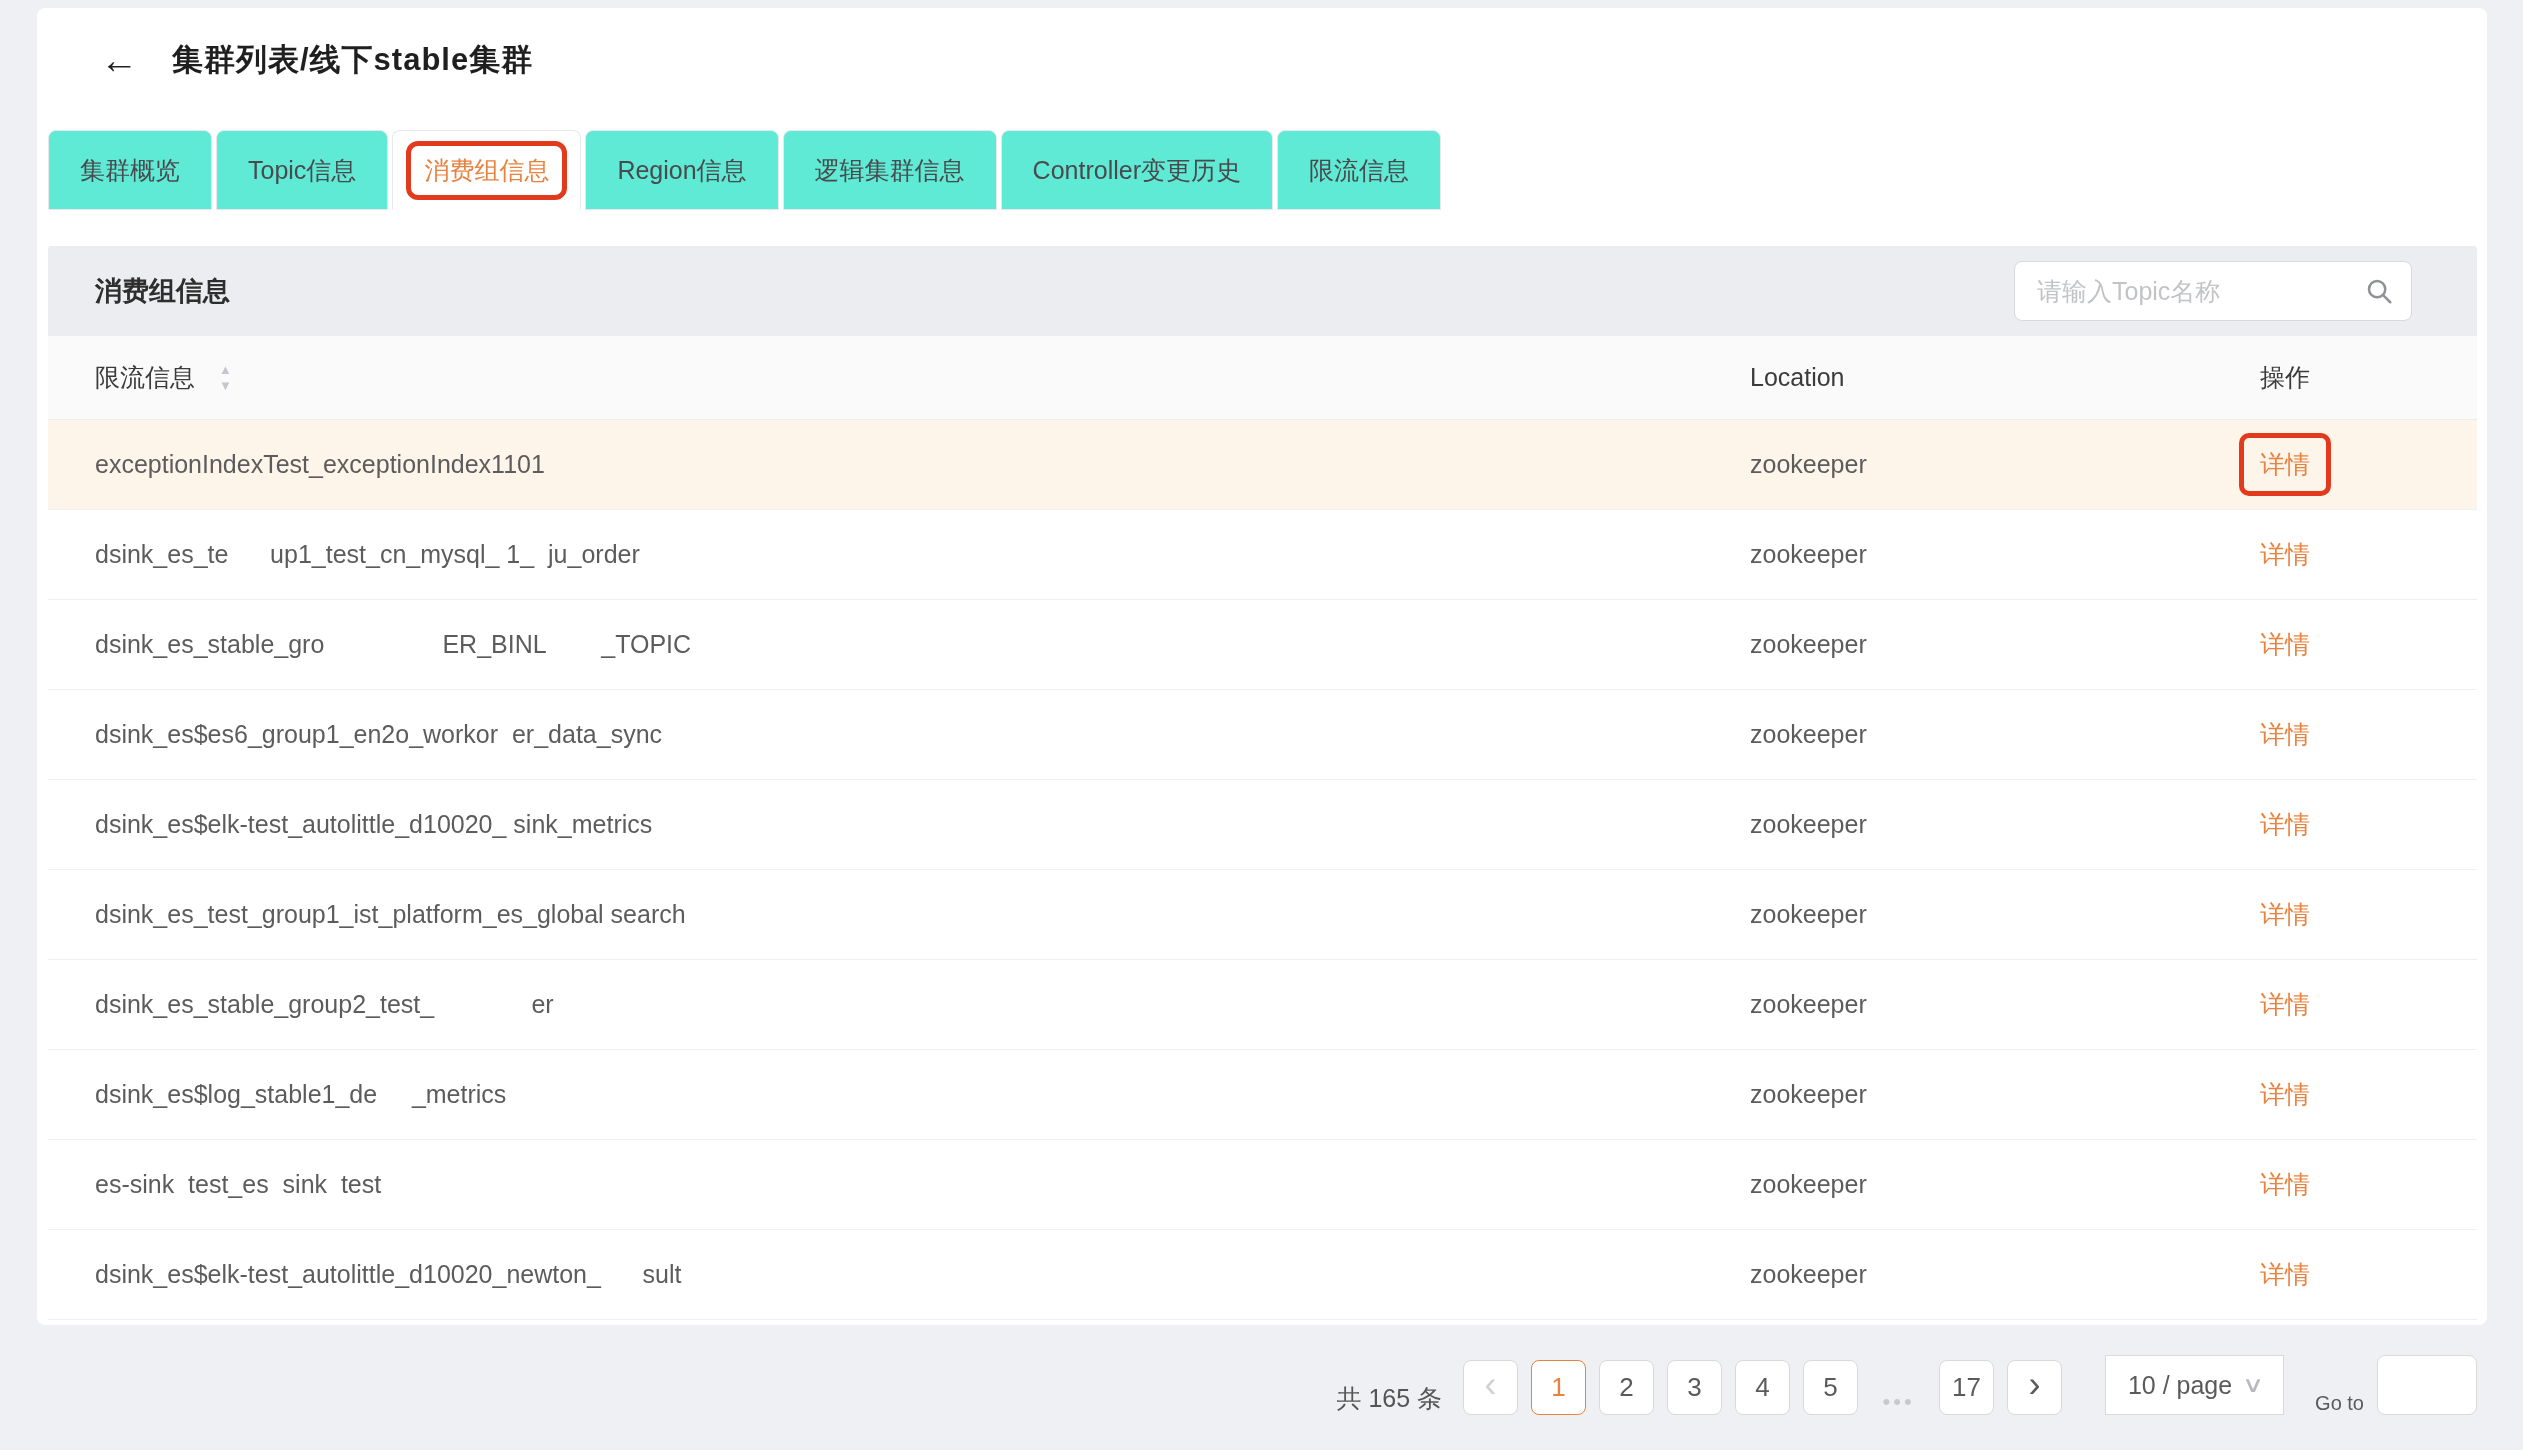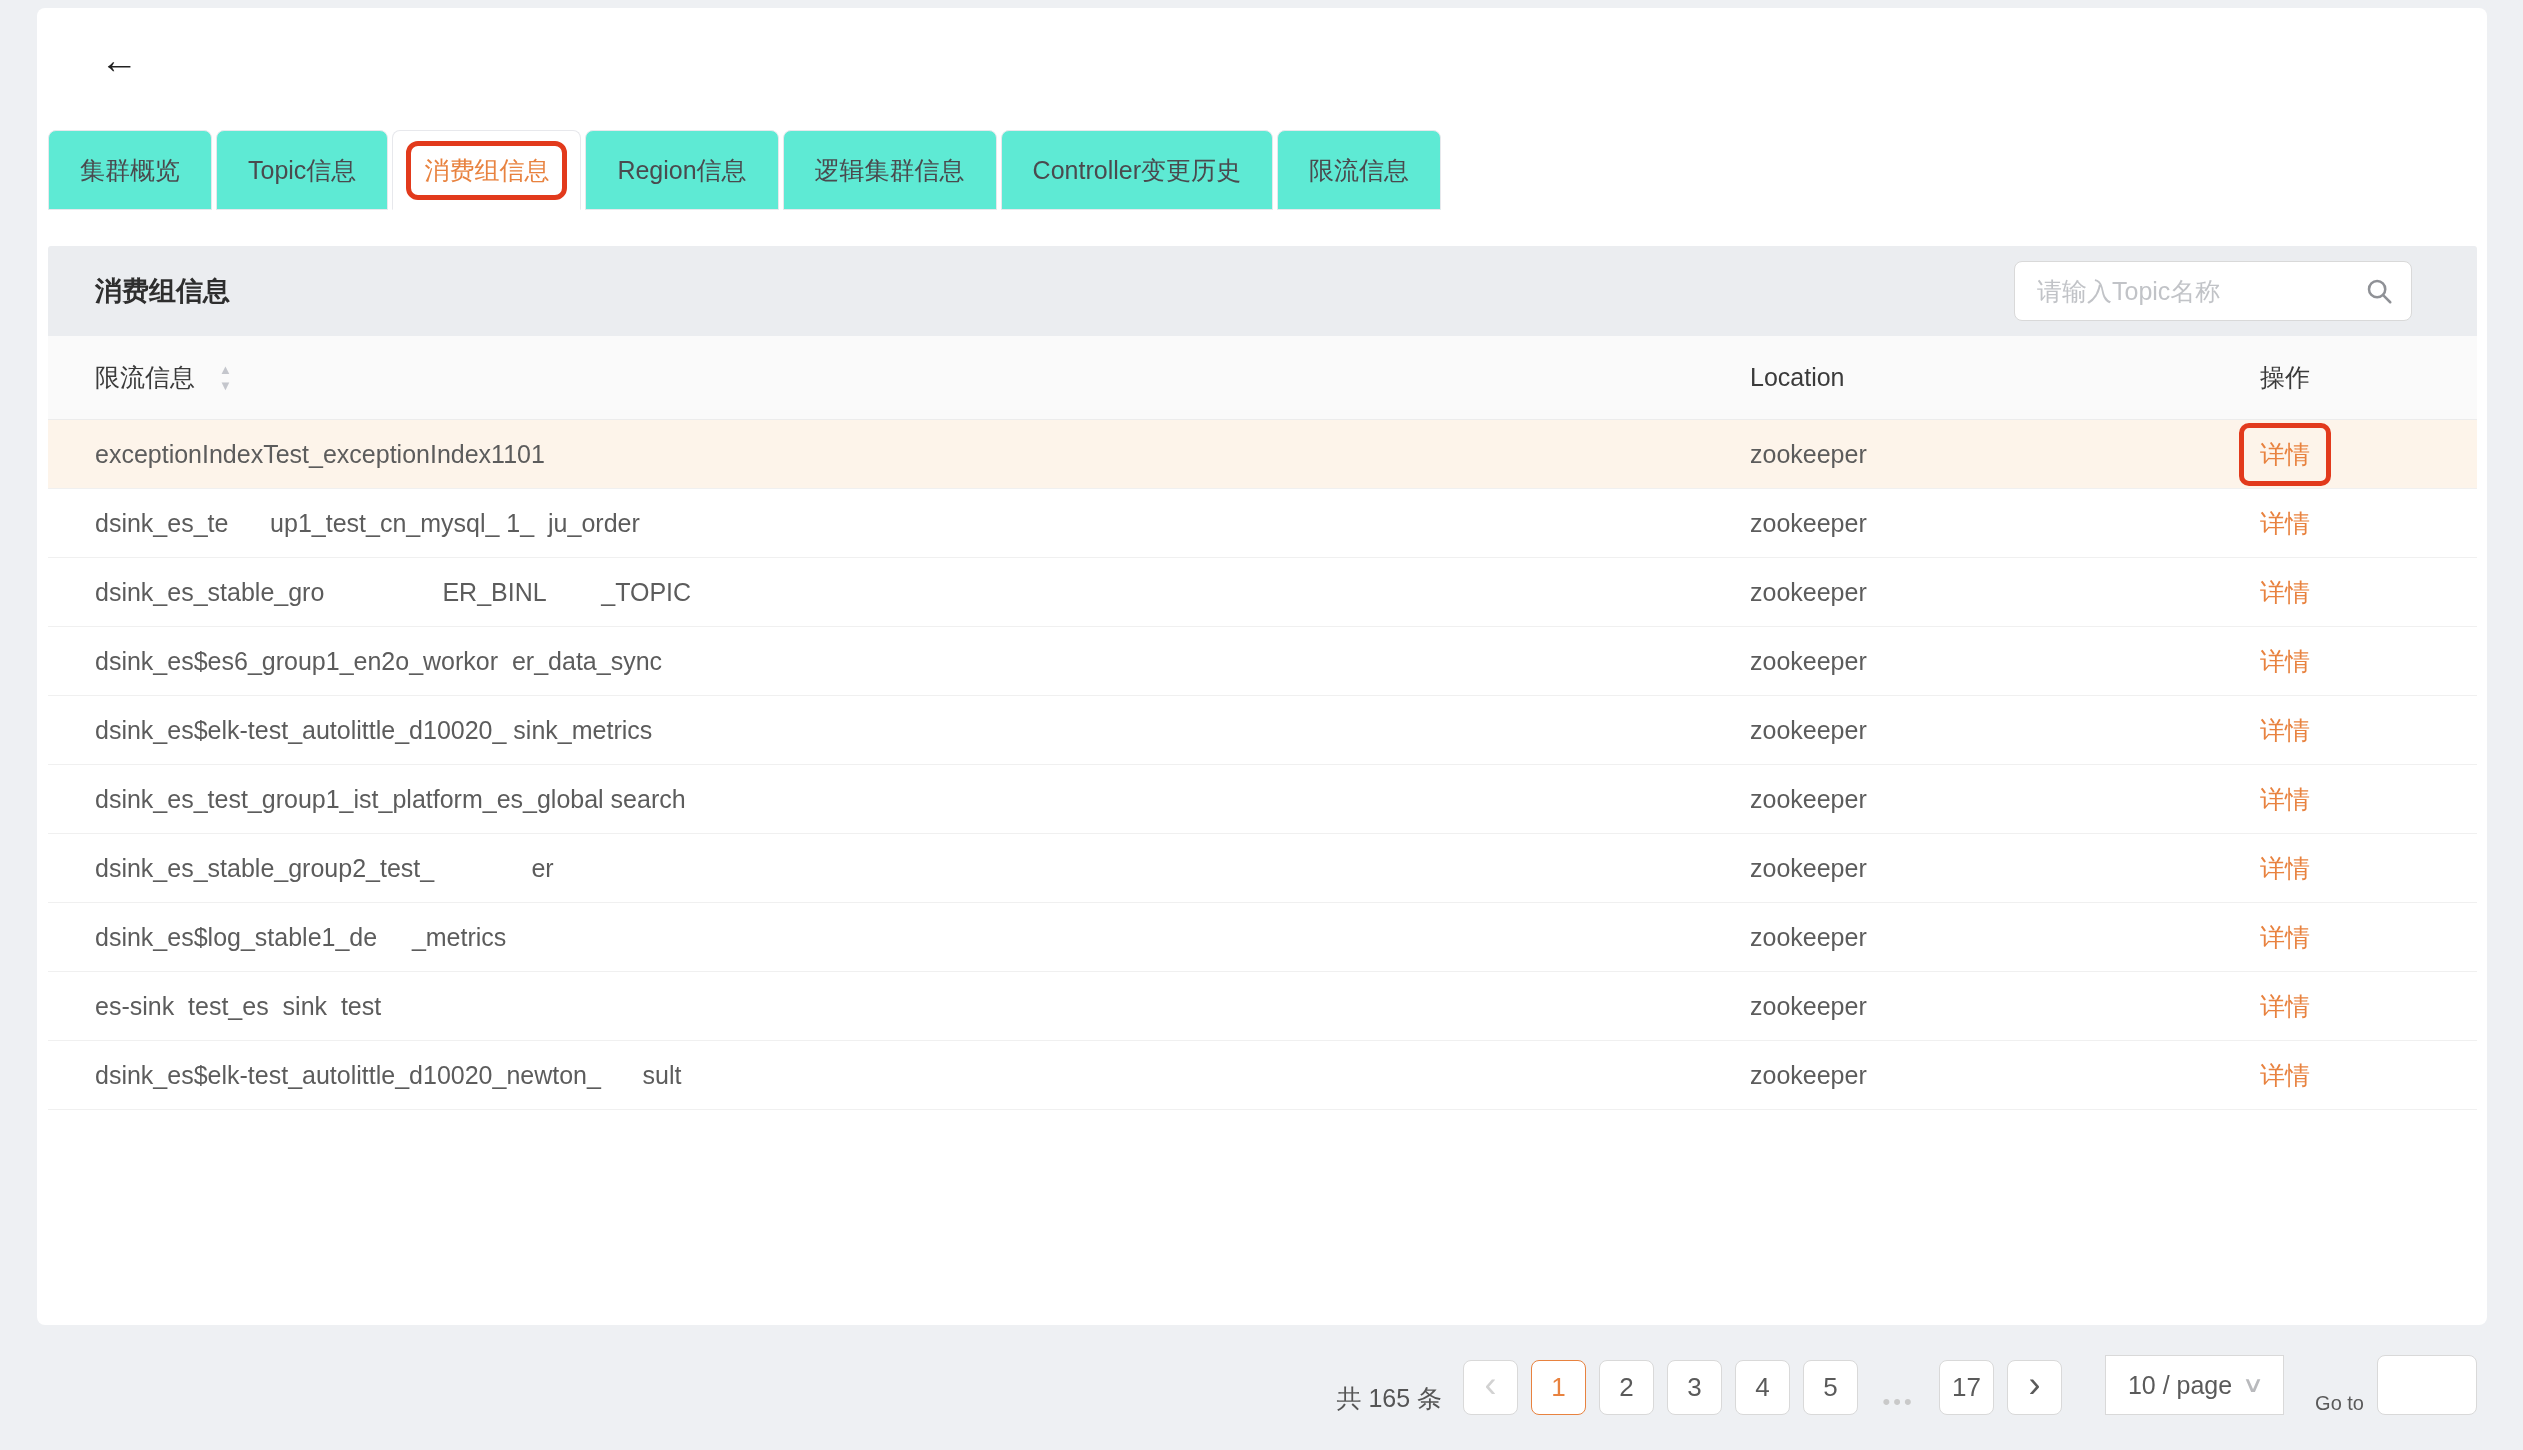--- a/index.html
+++ b/index.html
@@ -57,21 +57,21 @@
   .search-icon { position:absolute; right:18px; top:15px; width:30px; height:30px; cursor:pointer; }
   .search-icon svg { width:30px; height:30px; stroke:#8f9196; }
   
   .table { margin:0 10px 0 11px; }
   .thead {
     display:flex; align-items:center; height:84px;
     background:#fafafa; border-bottom:1px solid #ececec;
     font-size:25px; color:#3b3b3b;
   }
   .trow {
-    display:flex; align-items:center; height:69px;
+    display:flex; align-items:center; height:90px;
     border-bottom:1px solid #f0f0f0;
     font-size:25px; color:#5c5c5c; background:#fff;
   }
   .trow.highlight { background:#fdf4ea; }
   .col-name { flex:1; padding-left:47px; display:flex; align-items:center; gap:24px; white-space:pre; overflow:hidden; }
   .col-loc { width:478px; flex:none; }
   .col-action { width:249px; flex:none; padding-left:32px; }
   .sort-stack { display:flex; flex-direction:column; gap:3px; line-height:1; cursor:pointer; }
   .sort-stack span { font-size:13px; color:#c4c6cc; }
   .detail-link { color:#e8823f; cursor:pointer; text-decoration:none; font-size:25px; }
@@ -111,20 +111,21 @@
     font-family:"Liberation Sans","DejaVu Sans",sans-serif;
   }
 </style>
 </head>
 <body>
 
 <div class="card">
 
   <div class="page-header">
     <span class="back-arrow">←</span>
+    <span class="page-title">集群列表/线下stable集群</span>
   </div>
 
   <div class="tabs">
     <div class="tab">集群概览</div>
     <div class="tab">Topic信息</div>
     <div class="tab active">
       <span class="annotation-tab">
         <span>消费组信息</span>
       </span>
     </div>

